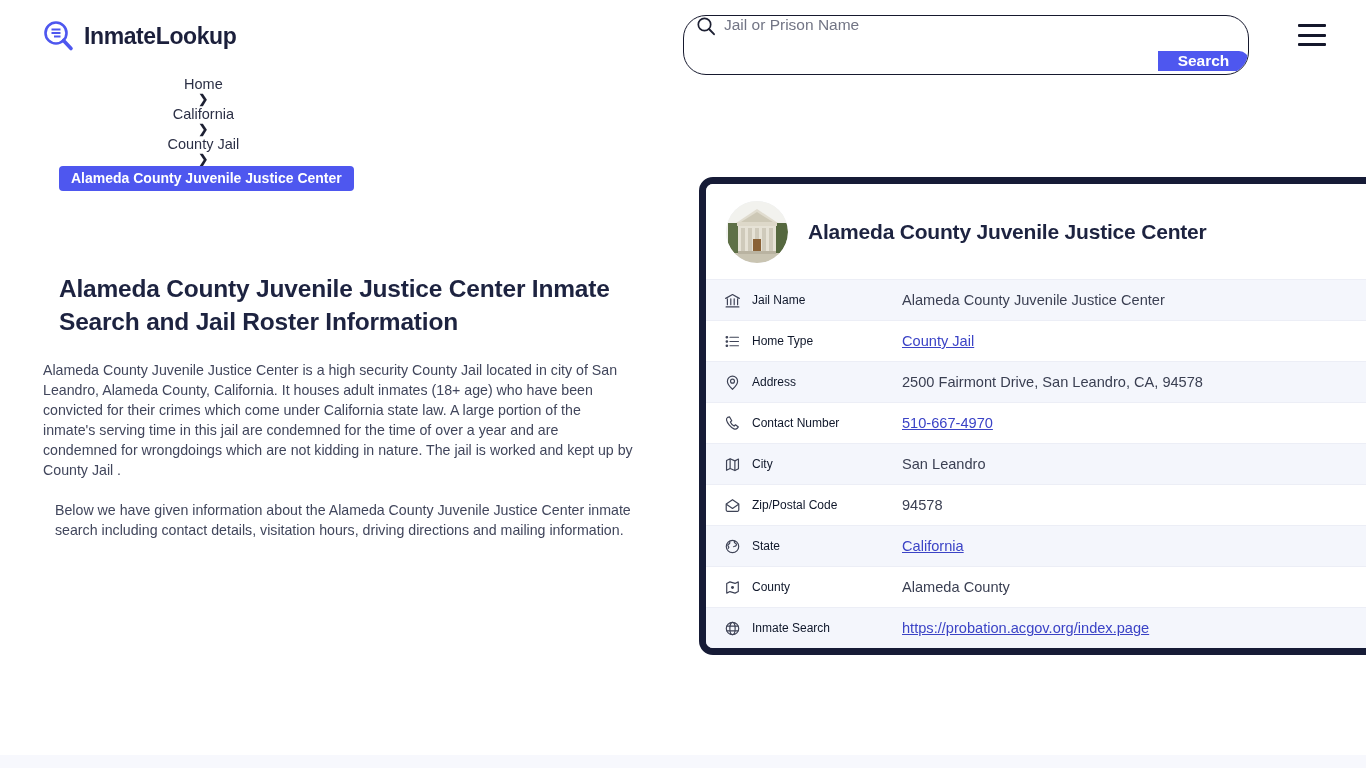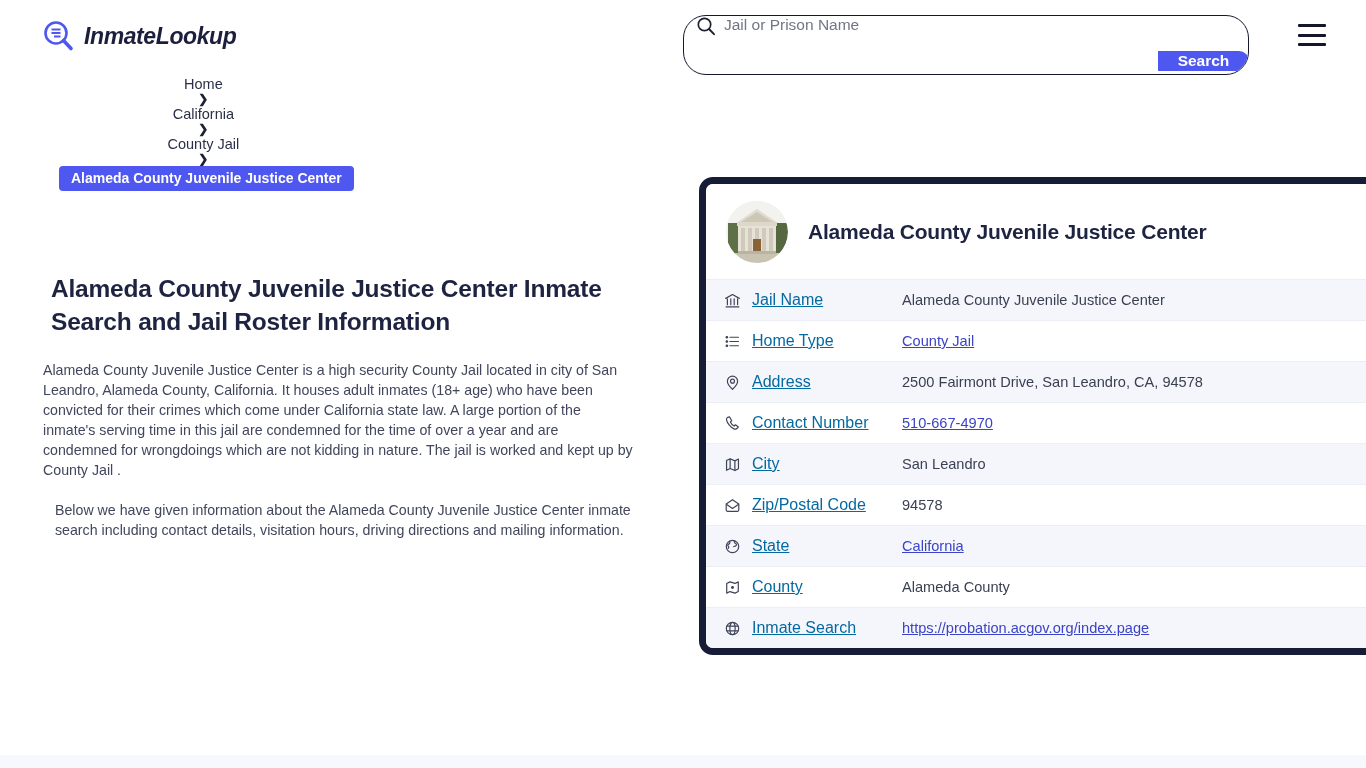--- a/index.html
+++ b/index.html
@@ -27,21 +27,20 @@
   .header {
     position: absolute; top: 0; left: 0;
     width: 1366px; height: 74px;
     background: #ffffff;
     display: flex; align-items: center;
   }
   .logo-wrap {
     position: absolute; left: 42px; top: 20px;
     display: flex; align-items: center; gap: 9px;
     text-decoration: none;
-    font-style: italic;
   }
   .logo-mark { width: 33px; height: 33px; display: block; }
   .logo-text {
     font-size: 23px; font-weight: bold; letter-spacing: -0.4px;
     color: #1b1f3b;
     font-family: "Liberation Sans", sans-serif;
   }
 
   .search-wrap {
     position: absolute; left: 683px; top: 15px;
@@ -121,21 +120,21 @@
   
   .left-col {
     position: absolute; left: 43px; top: 272px;
     width: 590px;
   }
   .page-title {
     font-size: 24.5px;
     line-height: 33px;
     font-weight: bold;
     color: #1d2340;
-    margin: 0 0 22px 8px;
+    margin: 0 0 22px 16px;
     letter-spacing: -0.2px;
     font-family: "Liberation Sans", sans-serif;
   }
   .body-para {
     font-size: 14.2px;
     line-height: 20px;
     color: #41465c;
     margin: 0 0 16px 0;
     font-family: "Liberation Sans", sans-serif;
   }
@@ -174,24 +173,23 @@
     padding-left: 18px;
   }
   .info-row.alt { background: #f4f6fc; }
   .info-row .ico {
     width: 28px; flex: 0 0 28px;
     display: flex; align-items: center;
     color: #3e4356;
   }
   .info-label {
     flex: 0 0 150px;
-    font-size: 16px; color: #0369a1;
+    font-size: 12px; color: #0f172a;
     font-family: "Liberation Sans", sans-serif;
     white-space: nowrap;
-    text-decoration: underline;
   }
   .info-value {
     font-size: 14.6px; color: #3a3f52;
     font-family: "Liberation Sans", sans-serif;
     white-space: nowrap;
   }
   .info-value a {
     color: #3b43c6; text-decoration: underline;
   }
 </style>

